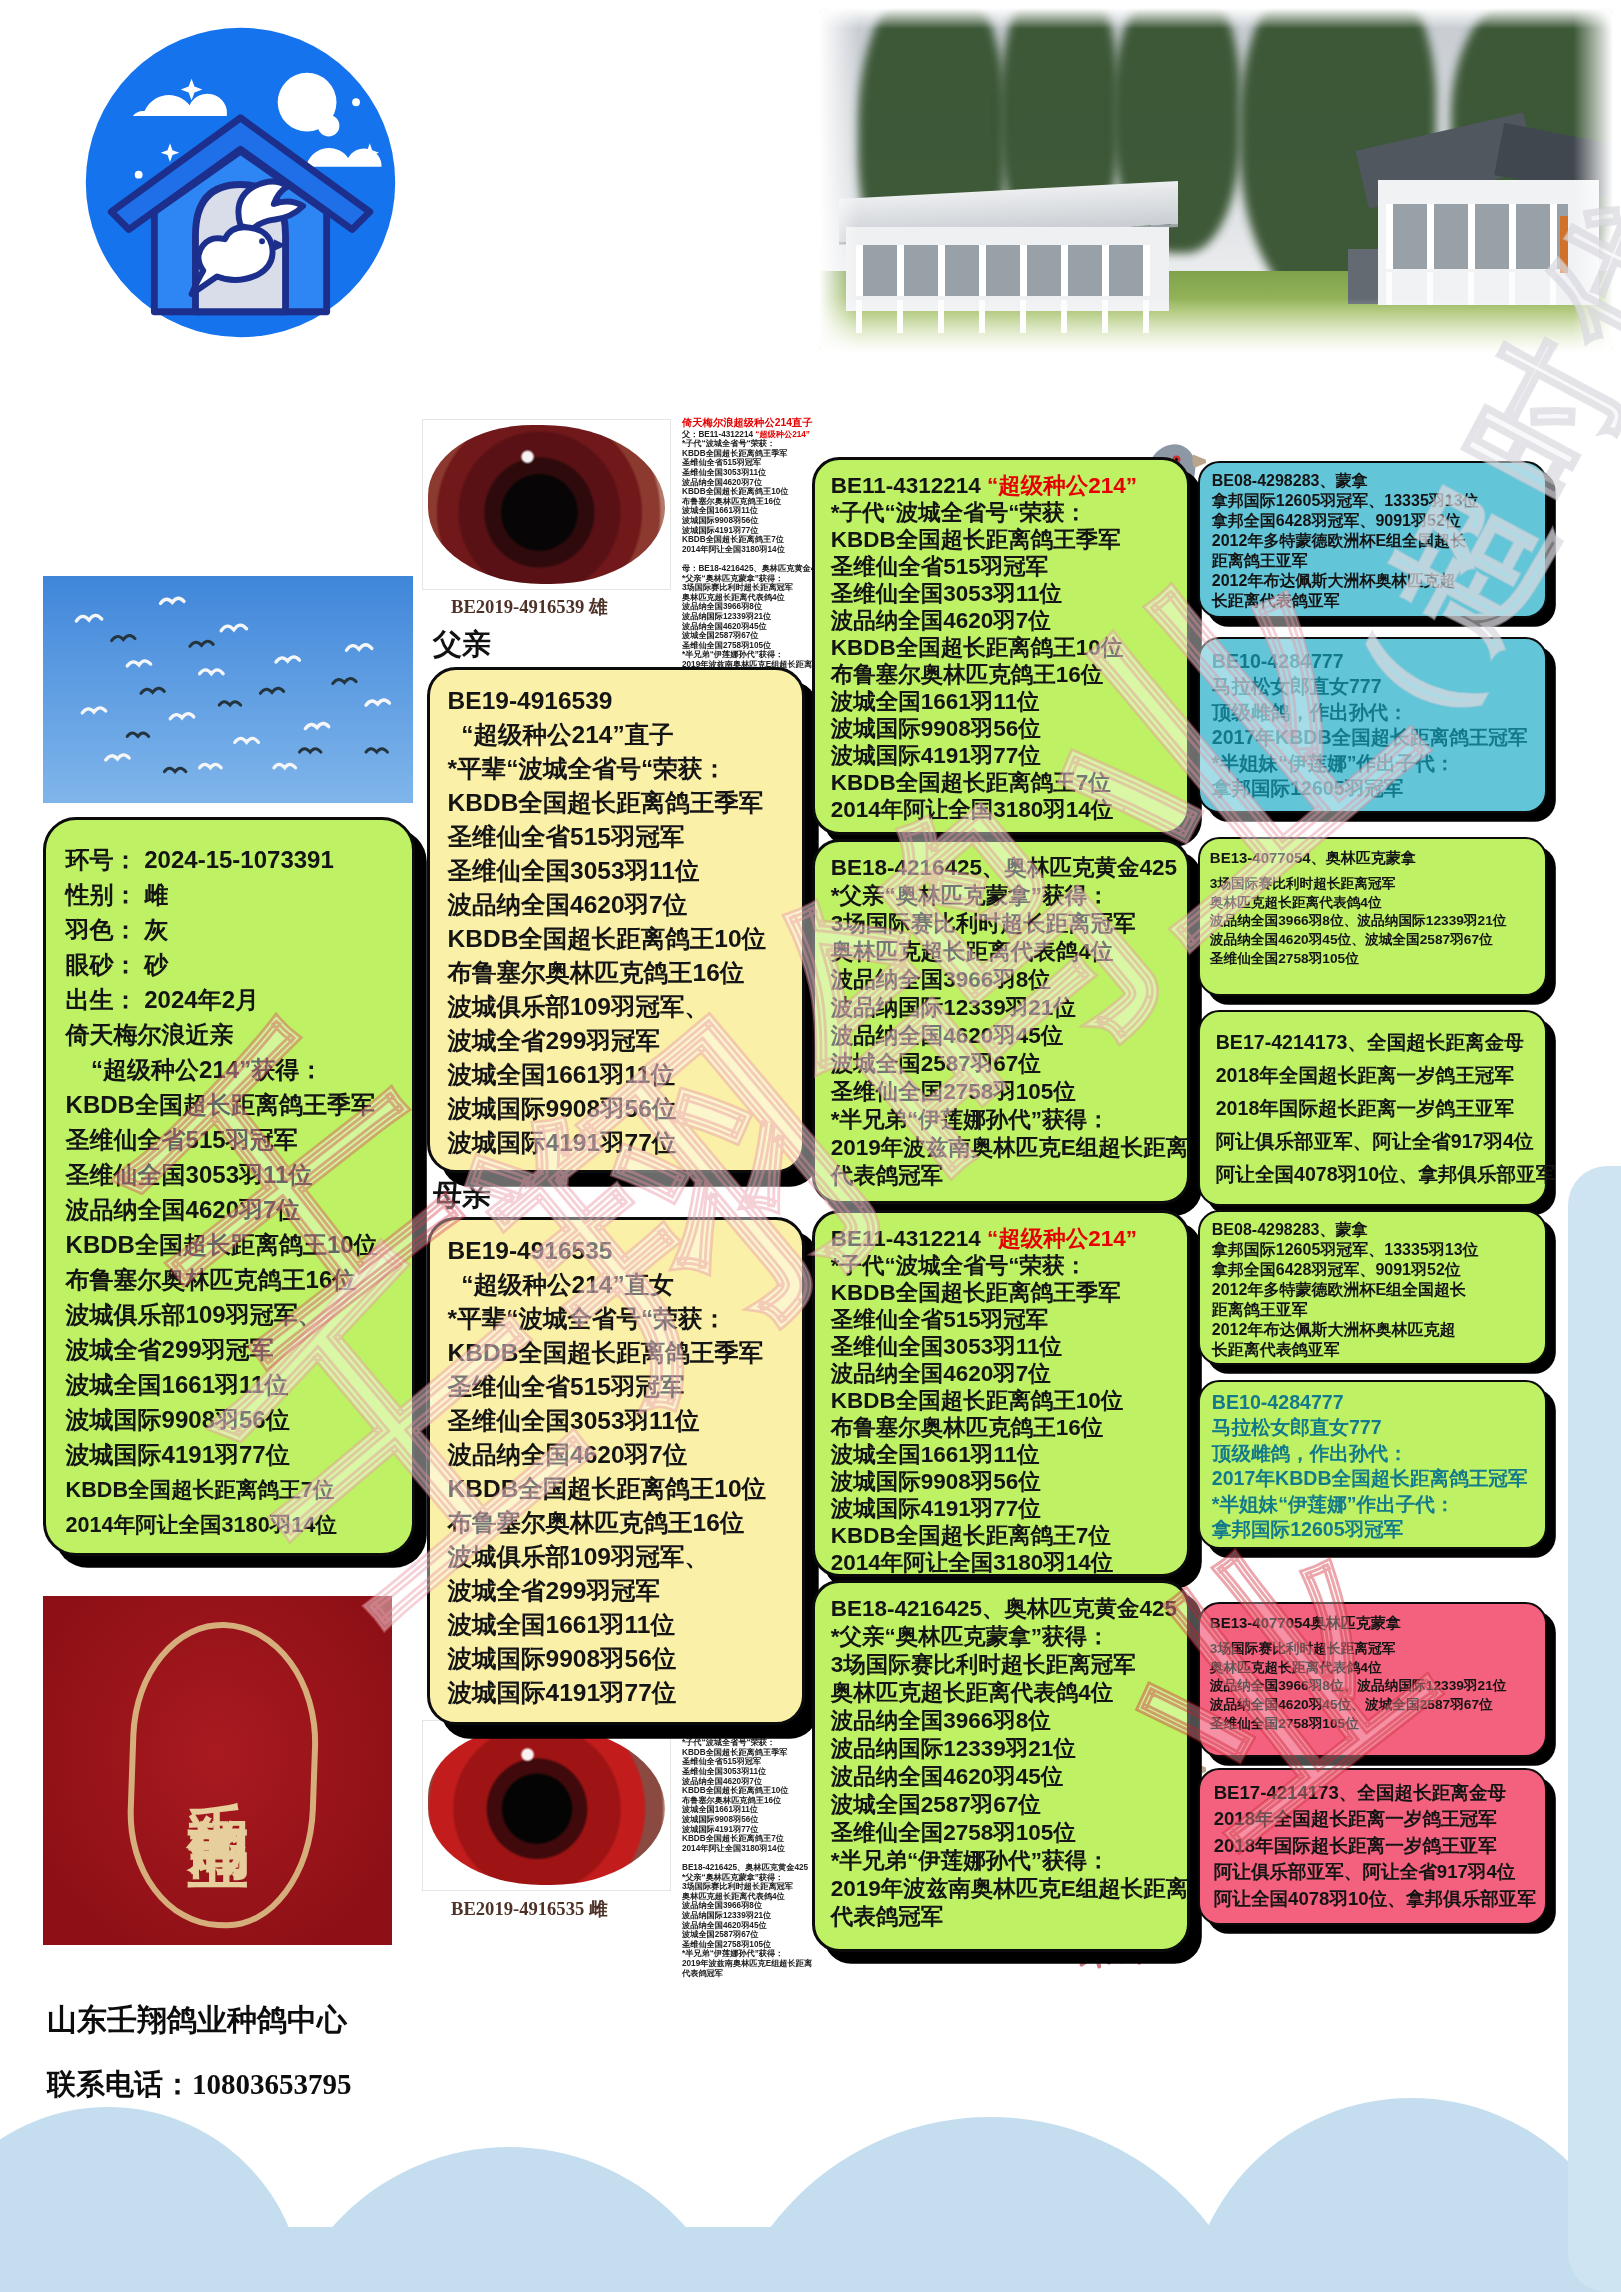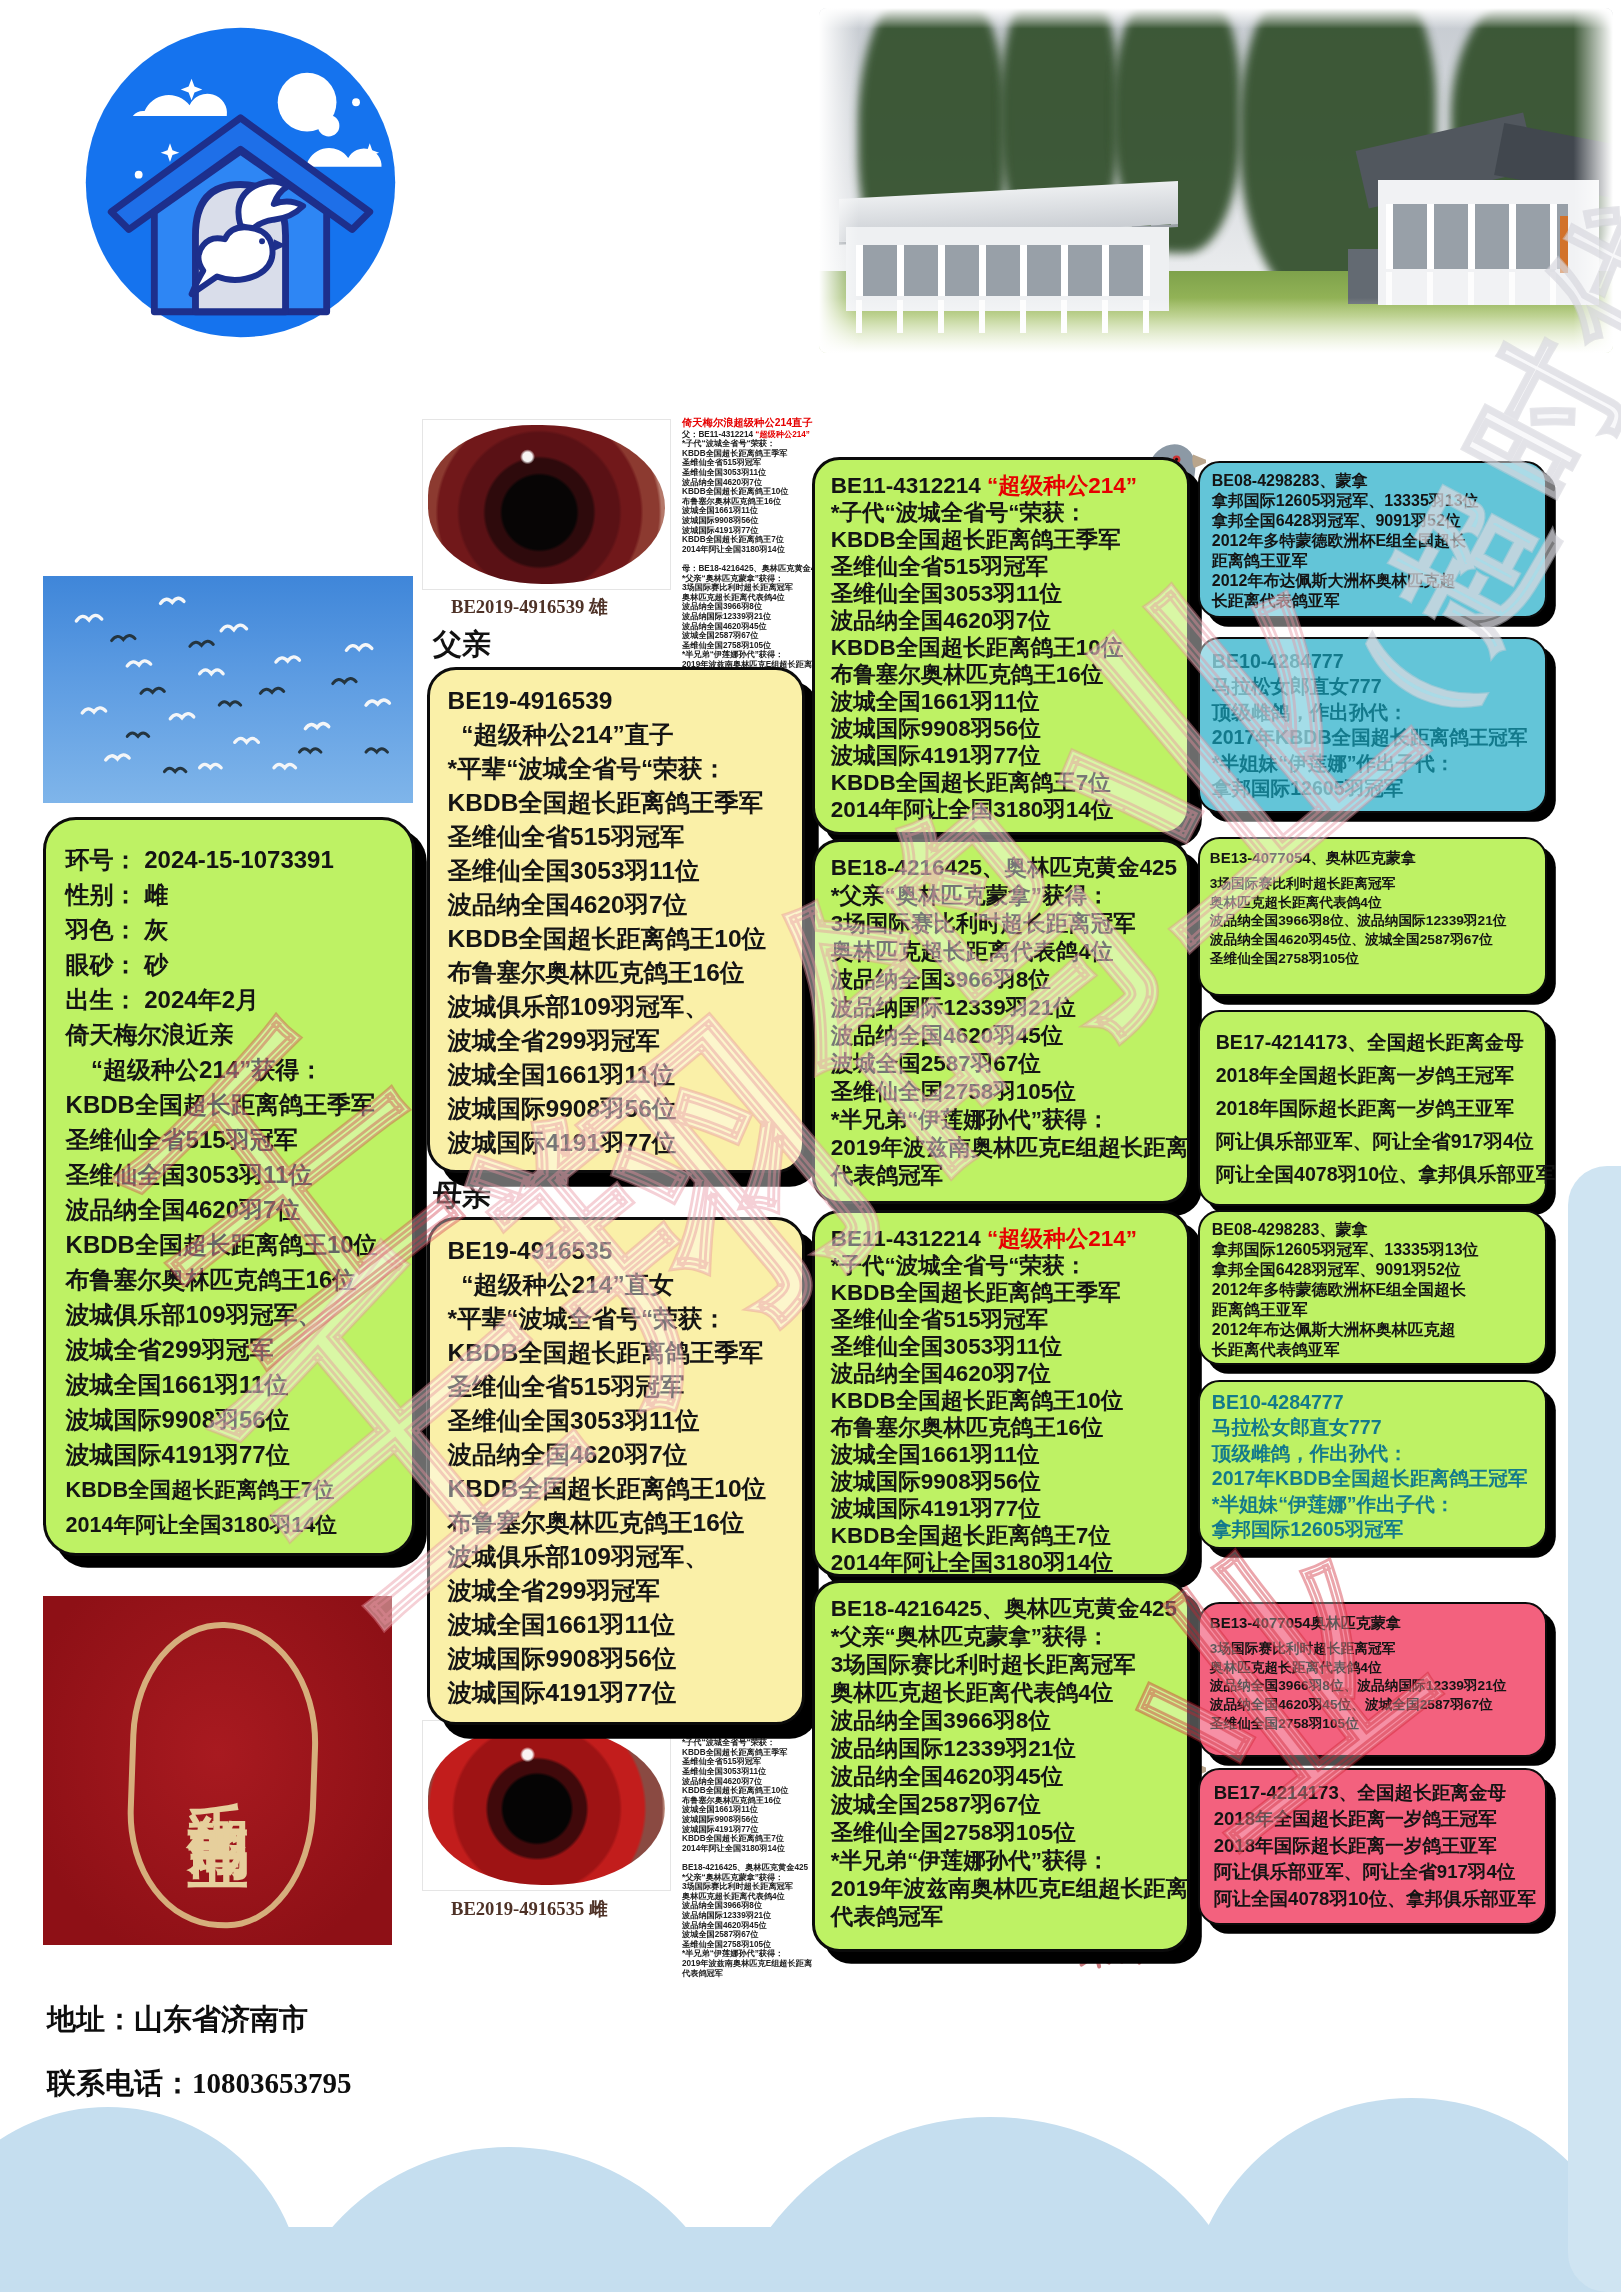--- a/index.html
+++ b/index.html
@@ -522,23 +522,21 @@
     </div>
   <div class="box ggp pink p2">
       <div class="ln"><span>BE17-4214173、全国超长距离金母</span></div>
       <div class="ln"><span>2018年全国超长距离一岁鸽王冠军</span></div>
       <div class="ln"><span>2018年国际超长距离一岁鸽王亚军</span></div>
       <div class="ln"><span>阿让俱乐部亚军、阿让全省917羽4位</span></div>
       <div class="ln"><span>阿让全国4078羽10位、拿邦俱乐部亚军</span></div>
     </div>
 
   <div class="abs contact">
-    <div class="c-ln">
-      <span>地址：</span><span>山东省济南市</span>
-    </div>
+    <div class="c-ln" style="font-size:30px;">山东壬翔鸽业种鸽中心</div>
     <div class="c-ln">
       <span>联系电话：</span><span class="serif">10803653795</span>
     </div>
   </div>
 
   <div class="wm wm1">壬翔鸽业</div>
   <div class="wm wm2">（超时代）</div>
   <div class="wm wm3">壬</div>
   <div class="wm wm4">业</div>
 

